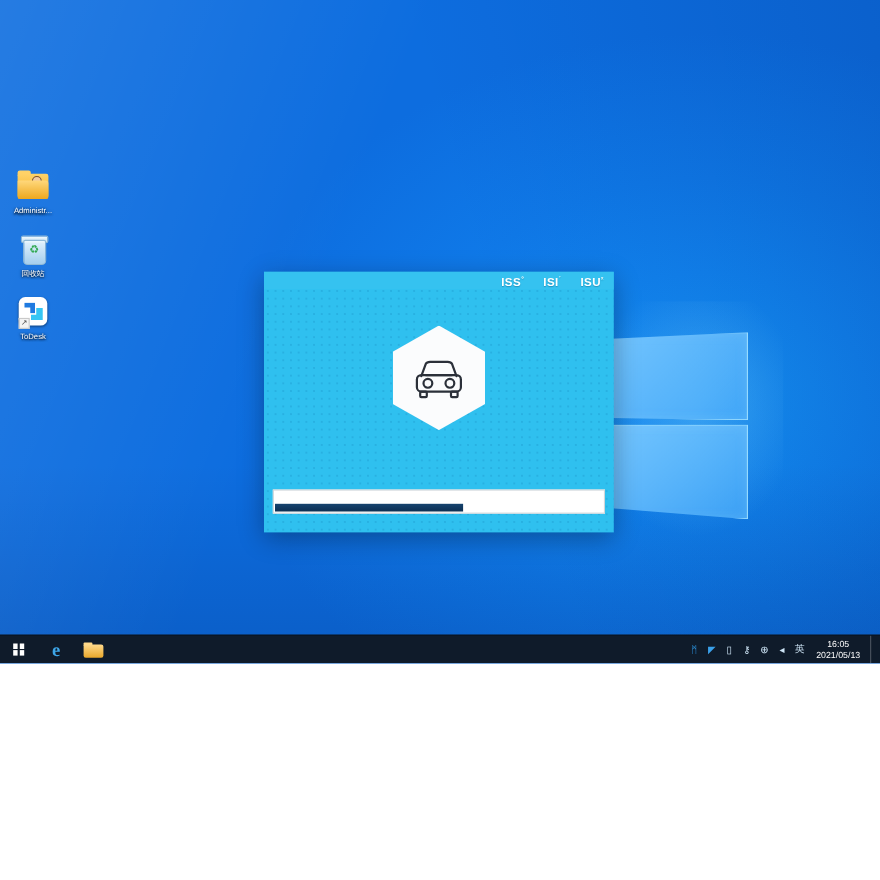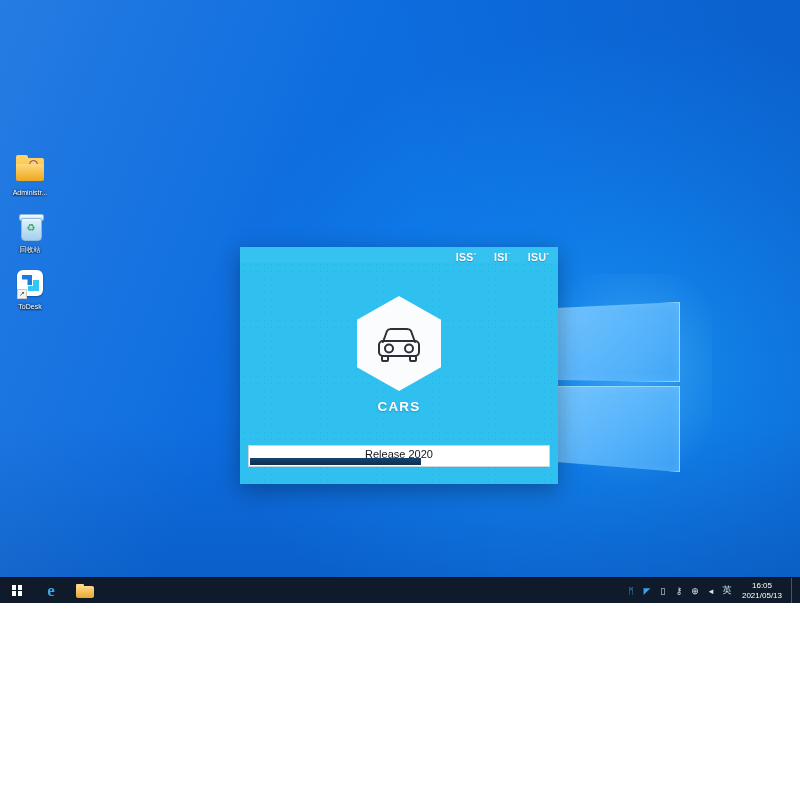--- a/index.html
+++ b/index.html
@@ -211,24 +211,22 @@
             <rect x="6" y="17" width="40" height="15" rx="4" stroke="#2b3039" stroke-width="2" fill="none"></rect>
             <circle cx="16" cy="24.5" r="4" stroke="#2b3039" stroke-width="2" fill="none"></circle>
             <circle cx="36" cy="24.5" r="4" stroke="#2b3039" stroke-width="2" fill="none"></circle>
             <rect x="9" y="32" width="6" height="5" rx="1" stroke="#2b3039" stroke-width="2" fill="none"></rect>
             <rect x="37" y="32" width="6" height="5" rx="1" stroke="#2b3039" stroke-width="2" fill="none"></rect>
             <path d="M14 17 L38 17" stroke="#2b3039" stroke-width="2" stroke-linecap="round"></path>
           </svg>
         </div>
       </div>
 
-      <div id="cars-label">CARS</div>
 
       <div id="progress">
-        <div class="ptext">Release 2020</div>
         <div class="pbar" style="width: 57%;"></div>
       </div>
     </div>
 
     <div id="taskbar">
       <div id="tb-left">
         <div class="tb-btn">
           <div class="start-sq">
               <i></i>
               <i></i>

